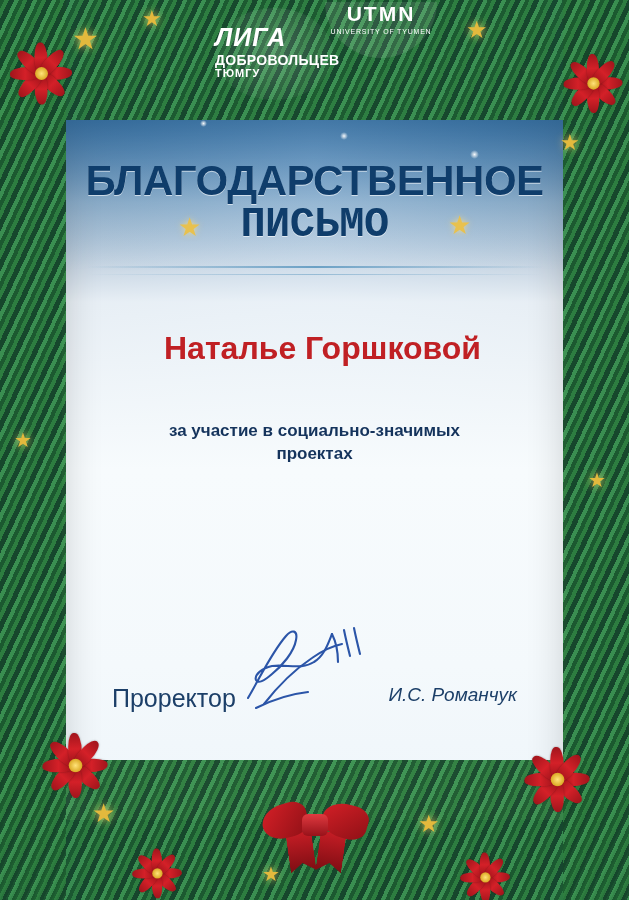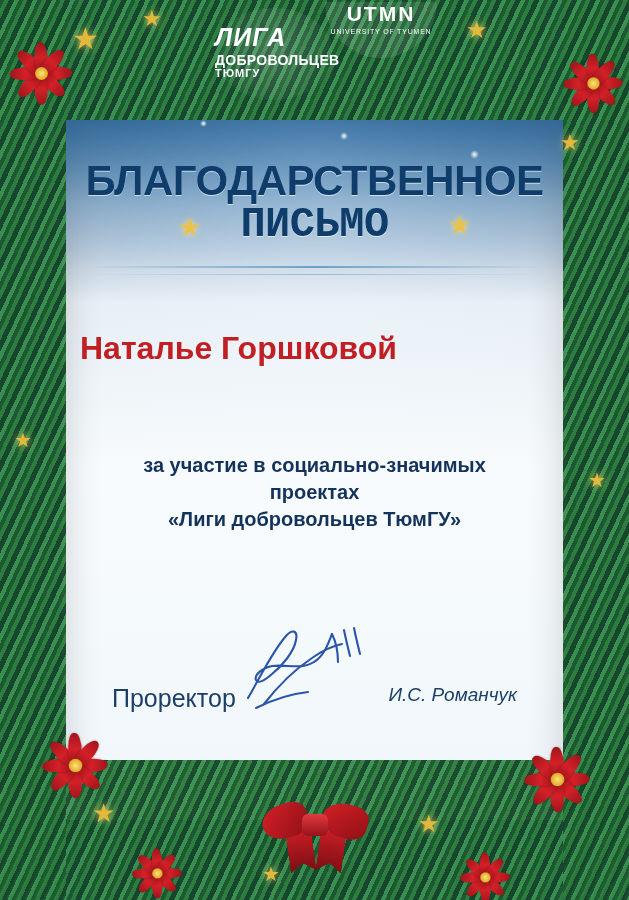--- a/index.html
+++ b/index.html
@@ -139,41 +139,41 @@
     font-size: 26px;
     line-height: 1;
     text-shadow: 0 0 6px rgba(255,220,120,0.8);
   }
   .star-left  { left: 178px; top: 214px; }
   .star-right { left: 448px; top: 212px; }
 
   
   .recipient {
     position: absolute;
-    left: 80px;
+    left: 70px;
     top: 330px;
     width: 505px;
+    text-align: center;
     color: #c02024;
     font-size: 32px;
     font-weight: bold;
     letter-spacing: 0px;
   }
 
   
   .reason {
     position: absolute;
     left: 82px;
     top: 420px;
     width: 465px;
     text-align: center;
     color: #14335c;
-    font-size: 20px;
+    font-size: 17px;
     font-weight: bold;
     line-height: 1.35;
-    margin-top: 32px;
   }
   .reason .r-line { display: block; }
 
   
   .sig-role {
     position: absolute;
     left: 112px;
     top: 684px;
     color: #1c3f68;
     font-size: 25px;
@@ -430,21 +430,20 @@
   <div class="star star-right">★</div>
 
   <div class="rule rule-1"></div>
   <div class="rule rule-2"></div>
 
   <div class="recipient">Наталье Горшковой</div>
 
   <div class="reason">
     <span class="r-line">за участие в социально-значимых</span>
     <span class="r-line">проектах</span>
-    <span class="r-line">«Лиги добровольцев ТюмГУ»</span>
   </div>
 
   <svg class="signature-svg" viewBox="0 0 150 110">
     <g fill="none" stroke="#2b55a8" stroke-width="2.1" stroke-linecap="round" stroke-linejoin="round">
       <path d="M20 86 C34 62, 44 40, 58 24 C64 17, 70 18, 68 28 C66 40, 54 54, 44 62 C36 69, 30 72, 28 68 C26 63, 34 56, 44 54 C58 52, 74 58, 86 50 C96 44, 100 32, 104 22"></path>
       <path d="M36 92 C50 74, 66 58, 84 46 C94 39, 104 34, 114 32"></path>
       <path d="M104 22 C108 30, 110 40, 110 50"></path>
       <path d="M116 18 C118 28, 120 36, 122 44"></path>
       <path d="M126 16 C128 26, 130 34, 132 42"></path>
       <path d="M28 96 C44 88, 62 82, 80 80"></path>

